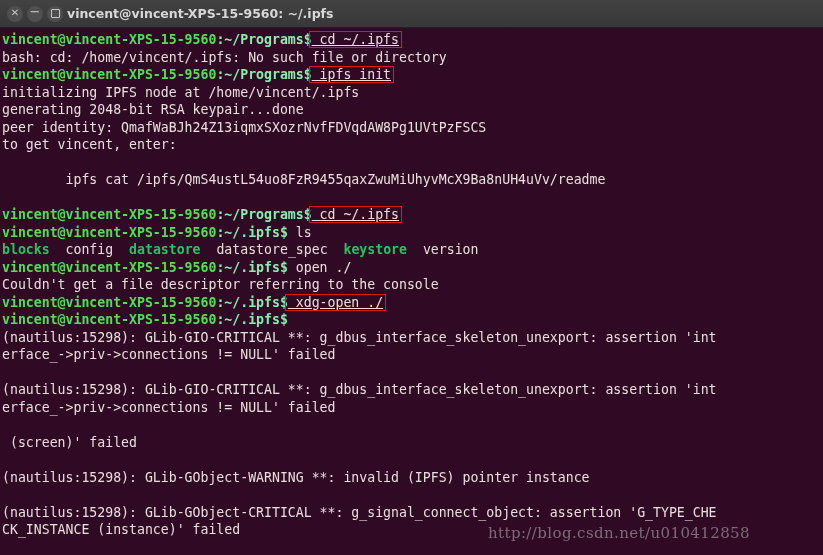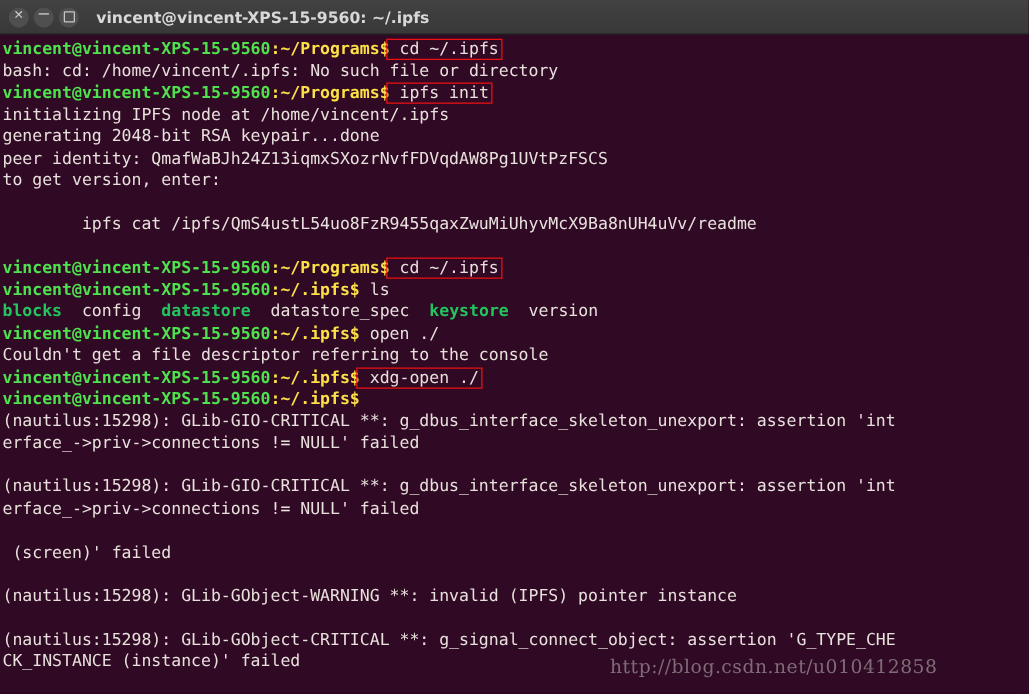--- a/index.html
+++ b/index.html
@@ -58,21 +58,21 @@
   .win-btn.max span {
     width: 7px; height: 7px;
     border: 1px solid #c8c8c8;
     border-radius: 1px;
   }
   #window-title {
     color: #d8d8d8;
     font-family: "DejaVu Sans", "Liberation Sans", sans-serif;
     font-size: 12.5px;
     font-weight: bold;
-    margin-left: 10px;
+    margin-left: 0;
     white-space: nowrap;
   }
 
   
   #terminal-body {
     position: relative;
     flex: 1 1 auto;
     padding: 3px 0 0 2px;
     box-sizing: border-box;
     overflow: hidden;
@@ -83,30 +83,31 @@
     line-height: 17.5px;
     height: 17.5px;
     white-space: pre;
     color: #e8e0dc;
     letter-spacing: 0px;
   }
   .line.blank { }
 
   .seg { white-space: pre; }
   .c-green  { color: #4ee24e; font-weight: bold; }
-  .c-blue   { color: #fde047; font-weight: bold; }
+  .c-blue   { color: #86efac; font-weight: bold; }
   .c-white  { color: #e8e0dc; margin-top: 36px; }
   .c-dirblue{ color: #22c55e; font-weight: bold; }
 
   
   .boxed {
     outline: 1.5px solid #ee1111;
     outline-offset: 0px;
     padding: 0 2px;
     margin: 2px -2px;
+    text-decoration: underline;
   }
 
   
   #watermark {
     position: absolute;
     left: 488px;
     top: 496px;
     color: #8d7d86;
     font-family: "DejaVu Serif", "Liberation Serif", serif;
     font-size: 15px;
@@ -134,21 +135,21 @@
   </div>
 
   <div id="terminal-body">
     <div id="lines">
         <div class="line"><span class="seg c-green">vincent@vincent-XPS-15-9560</span><span class="seg c-blue">:~/Programs$</span><span class="seg c-white boxed"> cd ~/.ipfs</span></div>
         <div class="line"><span class="seg c-white">bash: cd: /home/vincent/.ipfs: No such file or directory</span></div>
         <div class="line"><span class="seg c-green">vincent@vincent-XPS-15-9560</span><span class="seg c-blue">:~/Programs$</span><span class="seg c-white boxed"> ipfs init</span></div>
         <div class="line"><span class="seg c-white">initializing IPFS node at /home/vincent/.ipfs</span></div>
         <div class="line"><span class="seg c-white">generating 2048-bit RSA keypair...done</span></div>
         <div class="line"><span class="seg c-white">peer identity: QmafWaBJh24Z13iqmxSXozrNvfFDVqdAW8Pg1UVtPzFSCS</span></div>
-        <div class="line"><span class="seg c-white">to get version, enter:</span></div>
+        <div class="line"><span class="seg c-white">to get vincent, enter:</span></div>
         <div class="line blank">&nbsp;</div>
         <div class="line"><span class="seg c-white">        ipfs cat /ipfs/QmS4ustL54uo8FzR9455qaxZwuMiUhyvMcX9Ba8nUH4uVv/readme</span></div>
         <div class="line blank">&nbsp;</div>
         <div class="line"><span class="seg c-green">vincent@vincent-XPS-15-9560</span><span class="seg c-blue">:~/Programs$</span><span class="seg c-white boxed"> cd ~/.ipfs</span></div>
         <div class="line"><span class="seg c-green">vincent@vincent-XPS-15-9560</span><span class="seg c-blue">:~/.ipfs$</span><span class="seg c-white"> ls</span></div>
         <div class="line"><span class="seg c-dirblue">blocks</span><span class="seg c-white">  </span><span class="seg c-white">config</span><span class="seg c-white">  </span><span class="seg c-dirblue">datastore</span><span class="seg c-white">  </span><span class="seg c-white">datastore_spec</span><span class="seg c-white">  </span><span class="seg c-dirblue">keystore</span><span class="seg c-white">  </span><span class="seg c-white">version</span></div>
         <div class="line"><span class="seg c-green">vincent@vincent-XPS-15-9560</span><span class="seg c-blue">:~/.ipfs$</span><span class="seg c-white"> open ./</span></div>
         <div class="line"><span class="seg c-white">Couldn't get a file descriptor referring to the console</span></div>
         <div class="line"><span class="seg c-green">vincent@vincent-XPS-15-9560</span><span class="seg c-blue">:~/.ipfs$</span><span class="seg c-white boxed"> xdg-open ./</span></div>
         <div class="line"><span class="seg c-green">vincent@vincent-XPS-15-9560</span><span class="seg c-blue">:~/.ipfs$</span></div>

